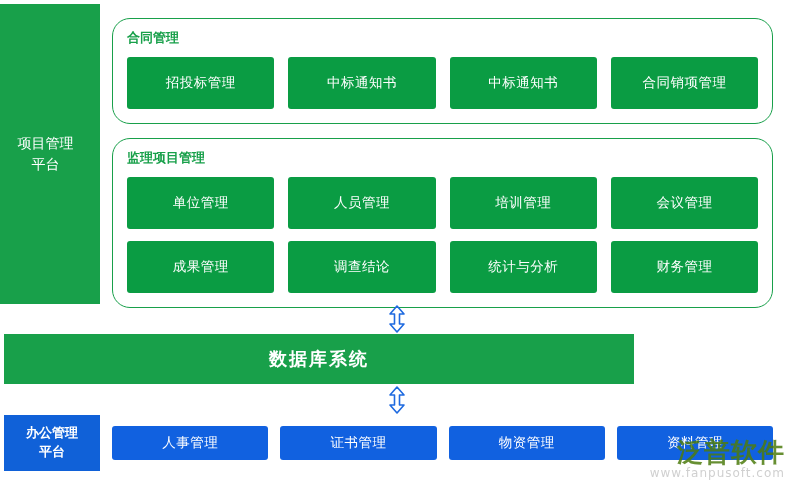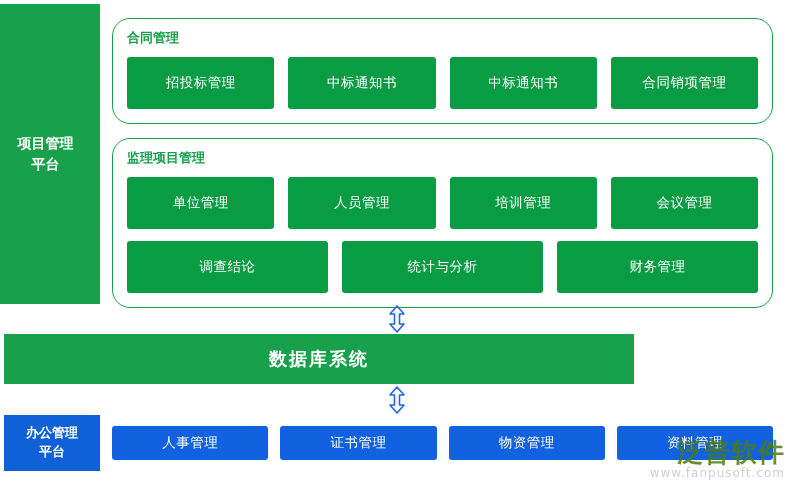--- a/index.html
+++ b/index.html
@@ -29,21 +29,21 @@
     position: absolute;
     left: 0;
     top: 0;
     width: 91px;
     height: 300px;
     display: flex;
     align-items: center;
     justify-content: center;
     color: #ffffff;
     font-size: 14px;
-    font-weight: bold;
+    font-weight: normal;
     line-height: 1.5;
     text-align: center;
   }
   .platform-body {
     position: absolute;
     left: 100px;
     top: 0;
     right: 0;
     bottom: 0;
     background: #ffffff;
@@ -220,20 +220,21 @@
 
     <div class="group-box">
       <div class="group-title">监理项目管理</div>
       <div class="btn-row">
         <div class="green-btn">单位管理</div>
         <div class="green-btn">人员管理</div>
         <div class="green-btn">培训管理</div>
         <div class="green-btn">会议管理</div>
       </div>
       <div class="btn-row">
+        <div class="green-btn">成果管理</div>
         <div class="green-btn">调查结论</div>
         <div class="green-btn">统计与分析</div>
         <div class="green-btn">财务管理</div>
       </div>
     </div>
 
   </div>
 </div>
 
 <div class="arrow-wrap arrow-1">

